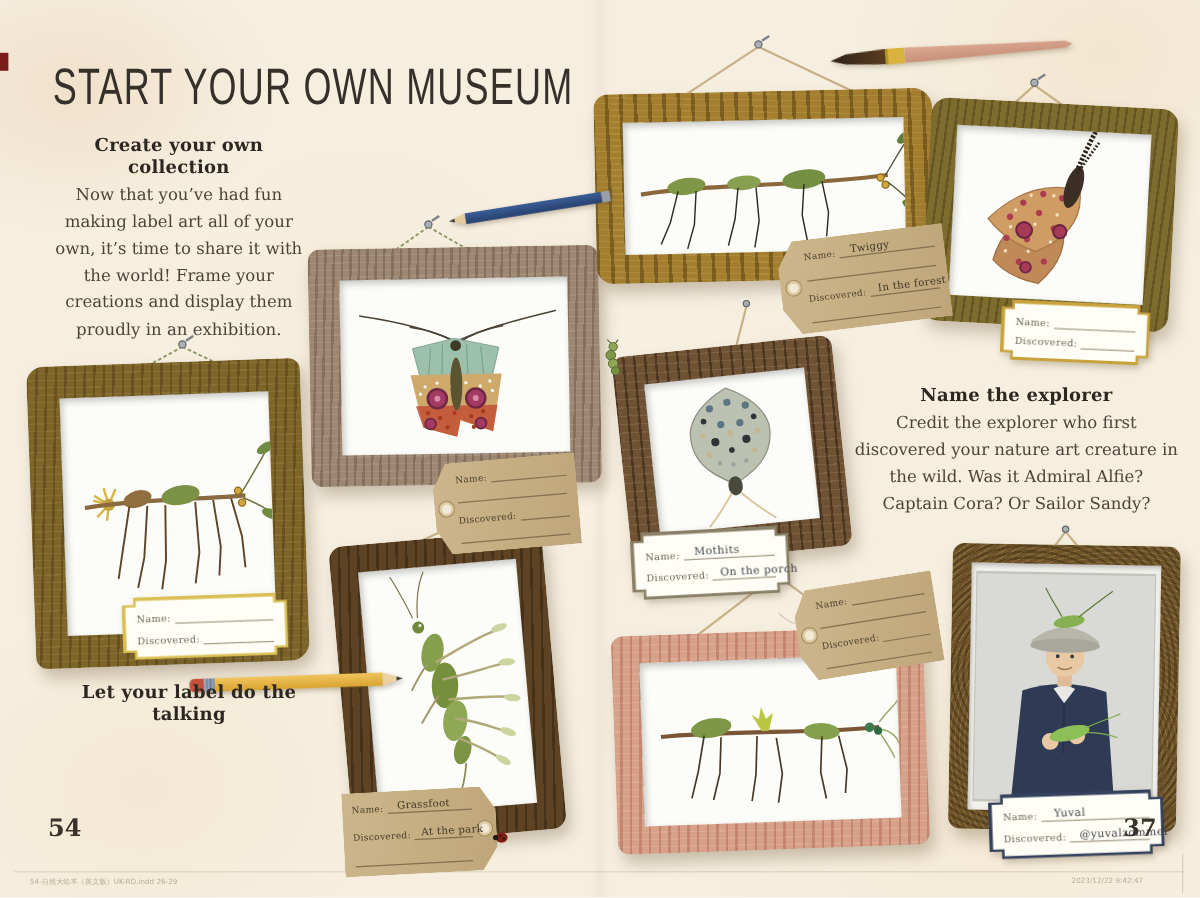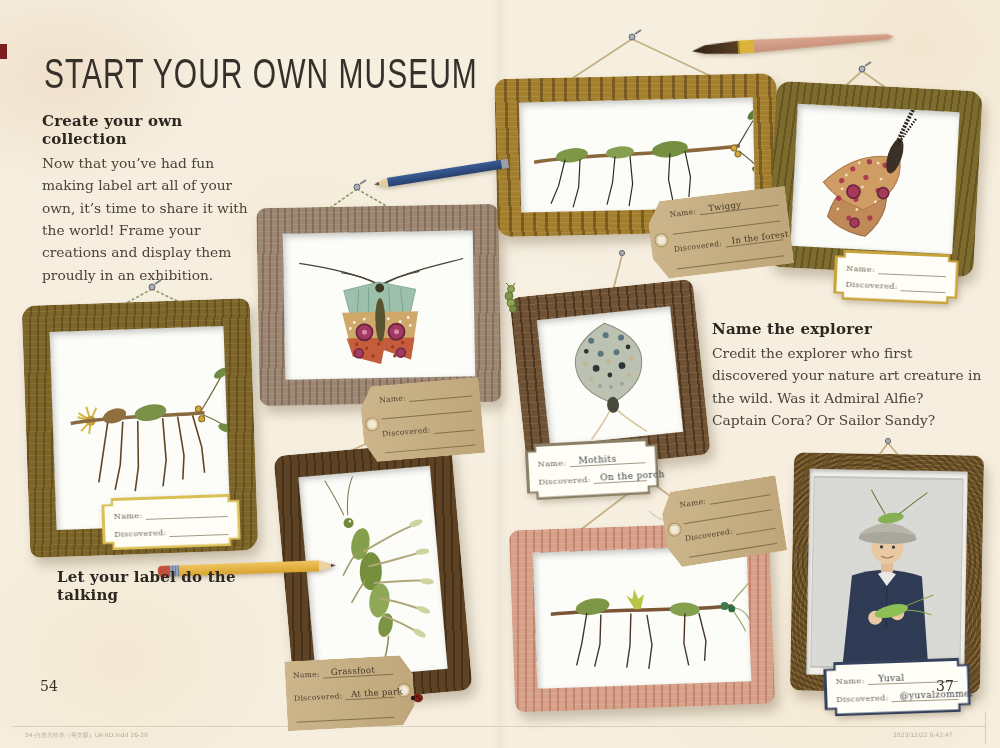--- a/index.html
+++ b/index.html
@@ -11,27 +11,27 @@
     radial-gradient(280px 210px at 12% 88%, rgba(240,225,198,.5), transparent 70%),
     radial-gradient(340px 250px at 82% 92%, rgba(242,228,202,.45), transparent 70%),
     radial-gradient(220px 160px at 52% 48%, rgba(252,246,232,.6), transparent 70%),
     radial-gradient(200px 150px at 30% 30%, rgba(244,231,208,.4), transparent 70%);}
   .fold{position:absolute;left:492px;top:0;width:16px;height:748px;z-index:0;
         background:linear-gradient(90deg,transparent,rgba(120,95,60,.06) 50%,transparent);}
 
   
   .title{position:absolute;left:44px;top:50px;z-index:6;font-family:"Liberation Sans",sans-serif;
          font-size:30px;letter-spacing:1px;color:#35302a;transform:scaleY(1.42);transform-origin:left top;white-space:nowrap;}
-  .para{position:absolute;z-index:6;}
+  .para{position:absolute;z-index:6;text-align:center;}
   .para .h{font-weight:bold;font-size:15px;color:#2c2720;margin-bottom:4px;letter-spacing:.2px;}
   .para .b{font-size:13.8px;line-height:1.62;color:#4c4337;}
   #sec1{left:42px;top:112px;width:214px;}
   #sec2{left:50px;top:552px;width:208px;} #sec2 .h{padding-left:7px;margin-top:16px;}
   #sec3{left:712px;top:320px;width:270px;}
-  .pgnum{position:absolute;z-index:6;font-weight:normal;font-size:14px;color:#3a332b;}
+  .pgnum{position:absolute;z-index:6;font-weight:bold;font-size:20px;color:#3a332b;}
   #pg54{left:40px;top:678px;} #pg55{left:936px;top:678px;}
   .print{position:absolute;z-index:6;font-family:"DejaVu Sans",sans-serif;font-size:6px;color:#b9ab97;white-space:nowrap;}
   #printL{left:25px;top:731px;} #printR{left:893px;top:731px;}
   .redmark{position:absolute;left:0;top:44px;width:7px;height:15px;background:#7c1d1c;z-index:6;}
   .edgeb{position:absolute;left:12px;right:14px;top:726px;height:1px;background:rgba(150,130,100,.25);z-index:0;}
   .cropr{position:absolute;left:985px;top:712px;width:1px;height:32px;background:rgba(150,130,100,.3);z-index:0;}
 
   
   .frame{position:absolute;z-index:2;border-radius:10px;box-shadow:4px 8px 12px rgba(96,76,46,.3);}
   .mat{position:absolute;background:#fcfcf9;box-shadow:inset 2px 3px 6px rgba(0,0,0,.22);overflow:hidden;}

